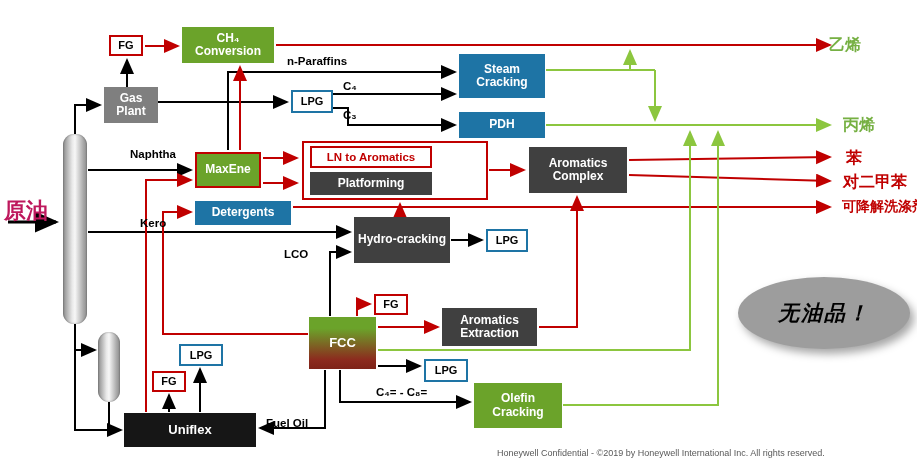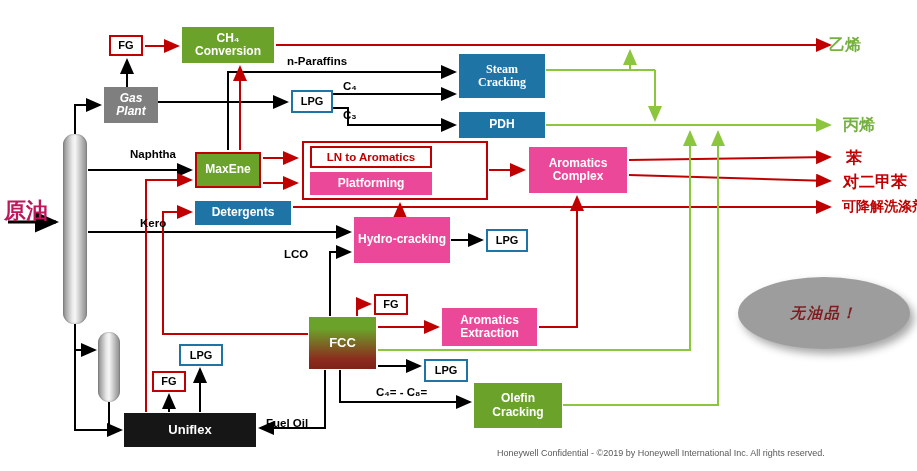--- a/index.html
+++ b/index.html
@@ -2,40 +2,40 @@
 <html><head>
 <meta charset="utf-8">
 <style>
   html,body{margin:0;padding:0;background:#fff;}
   #canvas{position:relative;width:917px;height:471px;background:#fff;overflow:hidden;
           font-family:"Liberation Sans","DejaVu Sans",sans-serif;}
   #flows{position:absolute;left:0;top:0;z-index:1;}
   .box{position:absolute;box-sizing:border-box;display:flex;align-items:center;justify-content:center;
        text-align:center;font-weight:bold;color:#fff;font-size:12px;line-height:1.1;z-index:3;padding:1px 3px;}
   .c-green{background:#6BA32A;}
-  .c-red{background:#ec4899;}
+  .c-red{background:#404040;}
   .c-blue{background:#1E74A5;}
   .c-gray{background:#7F7F7F;}
   .c-black{background:#161616;}
   .c-fcc{background:linear-gradient(180deg,#6BA32A 22%,#8C2B1E 82%,#7E2318 100%);font-size:13px;}
   .o-red{background:#fff;border:2px solid #C00000;color:#000;font-size:11px;}
   .o-red-rt{background:#fff;border:2px solid #C00000;color:#C00000;font-size:11.5px;}
   .o-blue{background:#fff;border:2px solid #1E74A5;color:#000;font-size:11px;}
   .maxene-border{border:2px solid #C00000;}
   .outline-unit{position:absolute;box-sizing:border-box;background:#fff;border:2px solid #C00000;z-index:2;}
   .lbl{position:absolute;font-weight:bold;color:#000;font-size:11.5px;z-index:2;white-space:nowrap;}
   .prod{position:absolute;font-weight:bold;font-size:16px;z-index:2;white-space:nowrap;}
   .prod-green{color:#76B043;}
   .prod-red{color:#C00000;}
   .column{position:absolute;border-radius:11px;z-index:2;
           background:linear-gradient(90deg,#8a8a8a,#e8e8e8 38%,#f7f7f7 50%,#a8a8a8 85%,#8f8f8f);
           box-shadow:inset 0 0 2px rgba(0,0,0,.45);}
   .callout{position:absolute;left:738px;top:277px;width:172px;height:72px;background:#9d9d9d;border-radius:50%;
-           display:flex;align-items:center;justify-content:center;color:#7f1d1d;font-weight:bold;font-style:italic;
-           font-size:15px;letter-spacing:2px;box-shadow:4px 5px 8px rgba(0,0,0,.35);z-index:2;}
+           display:flex;align-items:center;justify-content:center;color:#000000;font-weight:bold;font-style:italic;
+           font-size:21px;letter-spacing:2px;box-shadow:4px 5px 8px rgba(0,0,0,.35);z-index:2;}
   .footer{position:absolute;left:497px;top:448px;font-size:9px;color:#595959;z-index:2;white-space:nowrap;}
   .src{position:absolute;left:4px;top:196px;font-size:22px;font-weight:bold;color:#be185d;z-index:2;}
 </style>
 </head>
 <body>
 
 <div id="canvas">
 
   <svg id="flows" width="917" height="471">
     <defs>
@@ -99,23 +99,23 @@
 
   <div class="column" style="left:63px;top:134px;width:24px;height:190px;"></div>
   <div class="column" style="left:98px;top:332px;width:22px;height:70px;"></div>
 
   <div class="src">原油</div>
 
   <div class="outline-unit" style="left:302px;top:141px;width:186px;height:59px;"></div>
 
   <div class="box o-red" style="left:109px;top:35px;width:34px;height:21px;">FG</div>
   <div class="box c-green" style="left:182px;top:27px;width:92px;height:36px;">CH₄ Conversion</div>
-  <div class="box c-gray" style="left:104px;top:87px;width:54px;height:36px;font-style:italic;">Gas Plant</div>
+  <div class="box c-gray" style="left:104px;top:87px;width:54px;height:36px;">Gas Plant</div>
   <div class="box o-blue" style="left:291px;top:90px;width:42px;height:23px;">LPG</div>
-  <div class="box c-blue" style="left:459px;top:54px;width:86px;height:44px;font-family:Liberation Serif, serif;">Steam Cracking</div>
+  <div class="box c-blue" style="left:459px;top:54px;width:86px;height:44px;">Steam Cracking</div>
   <div class="box c-blue" style="left:459px;top:112px;width:86px;height:26px;">PDH</div>
   <div class="box c-green maxene-border" style="left:195px;top:152px;width:66px;height:36px;">MaxEne</div>
   <div class="box o-red-rt" style="left:310px;top:146px;width:122px;height:22px;">LN to Aromatics</div>
   <div class="box c-red" style="left:310px;top:172px;width:122px;height:23px;">Platforming</div>
   <div class="box c-red" style="left:529px;top:147px;width:98px;height:46px;">Aromatics Complex</div>
   <div class="box c-blue" style="left:195px;top:201px;width:96px;height:24px;">Detergents</div>
   <div class="box c-red" style="left:354px;top:217px;width:96px;height:46px;">Hydro-cracking</div>
   <div class="box o-blue" style="left:486px;top:229px;width:42px;height:23px;">LPG</div>
   <div class="box o-red" style="left:374px;top:294px;width:34px;height:21px;">FG</div>
   <div class="box c-red" style="left:442px;top:308px;width:95px;height:38px;">Aromatics Extraction</div>

